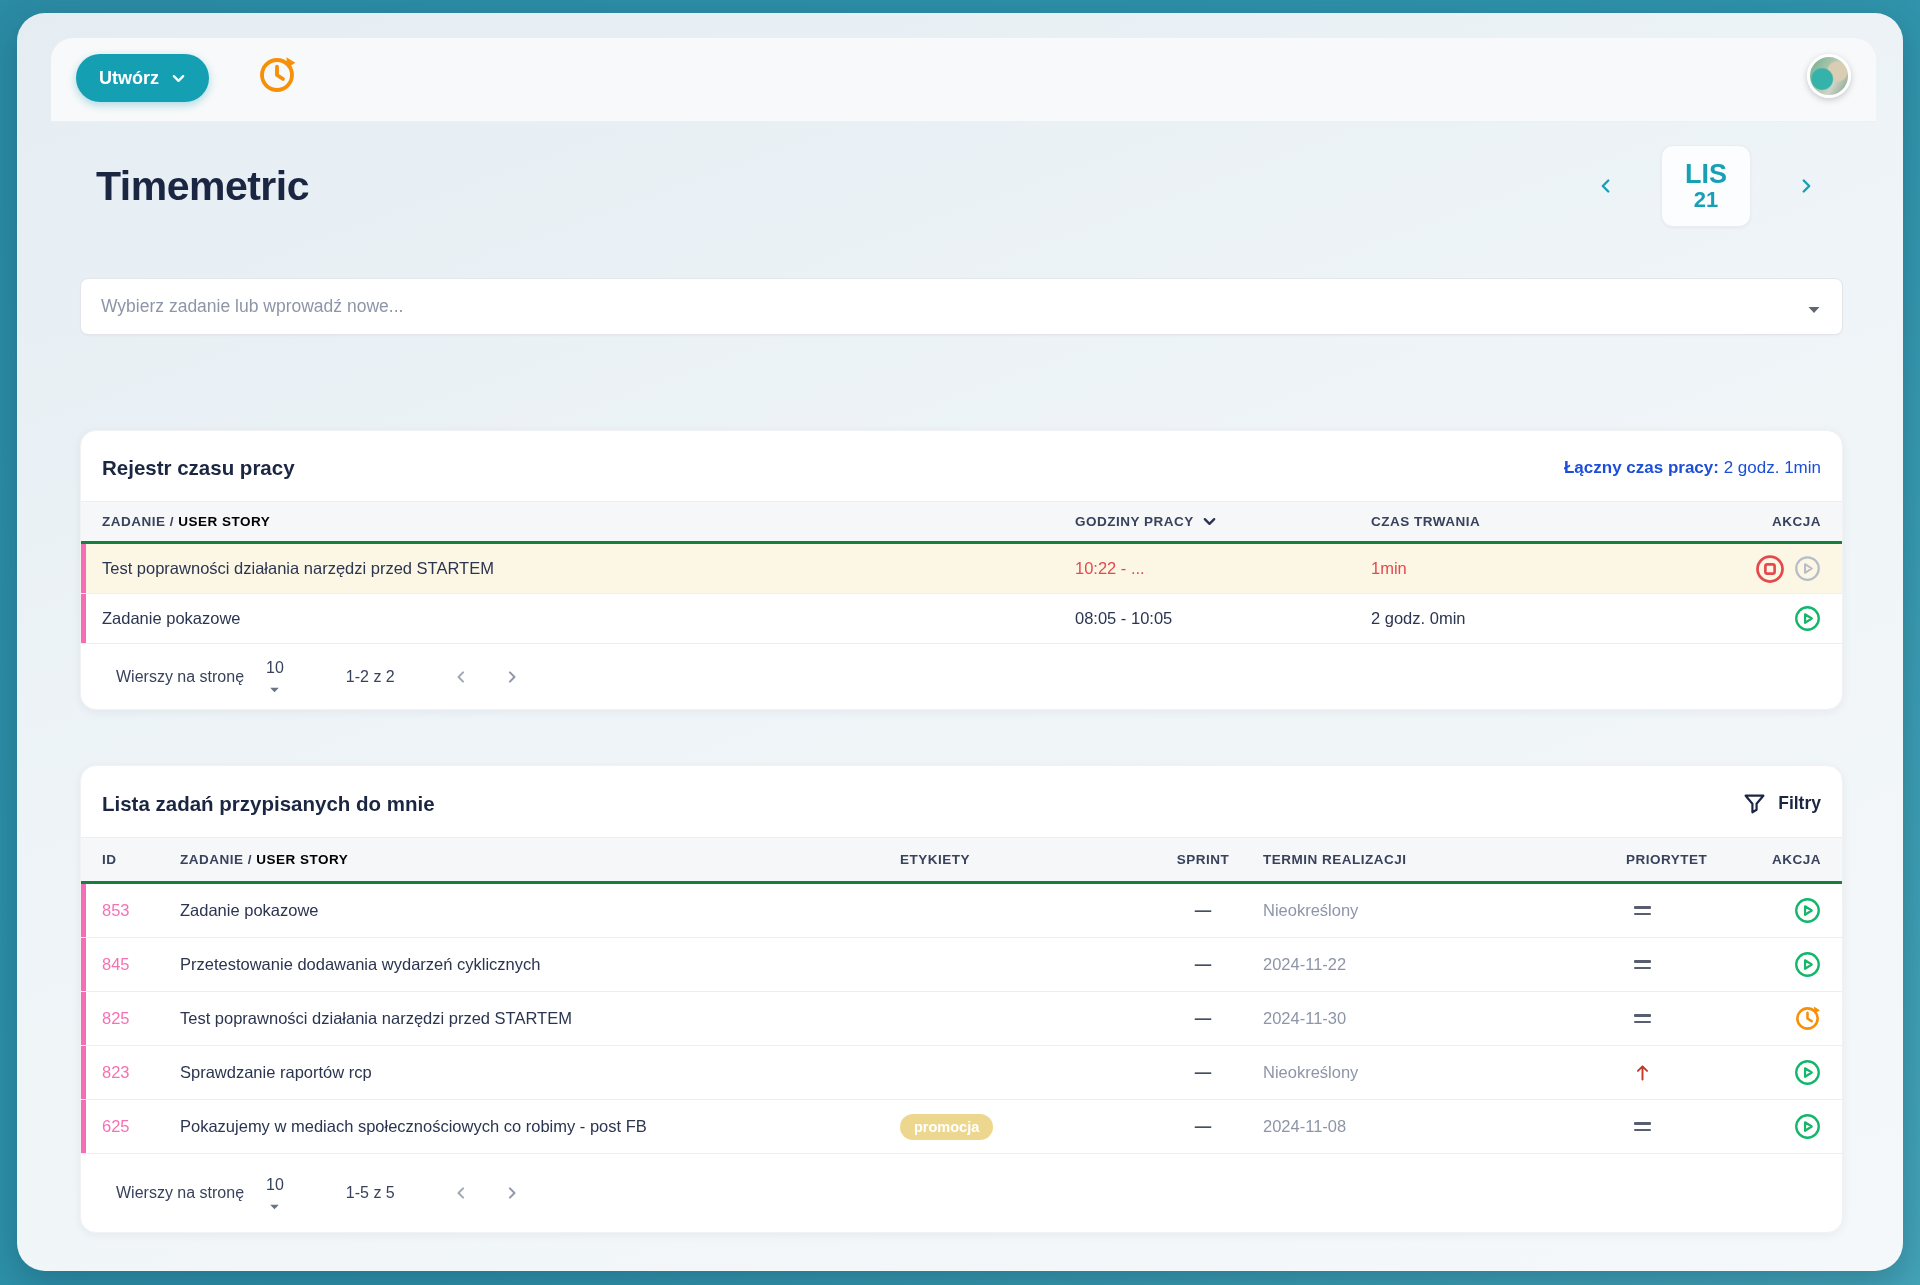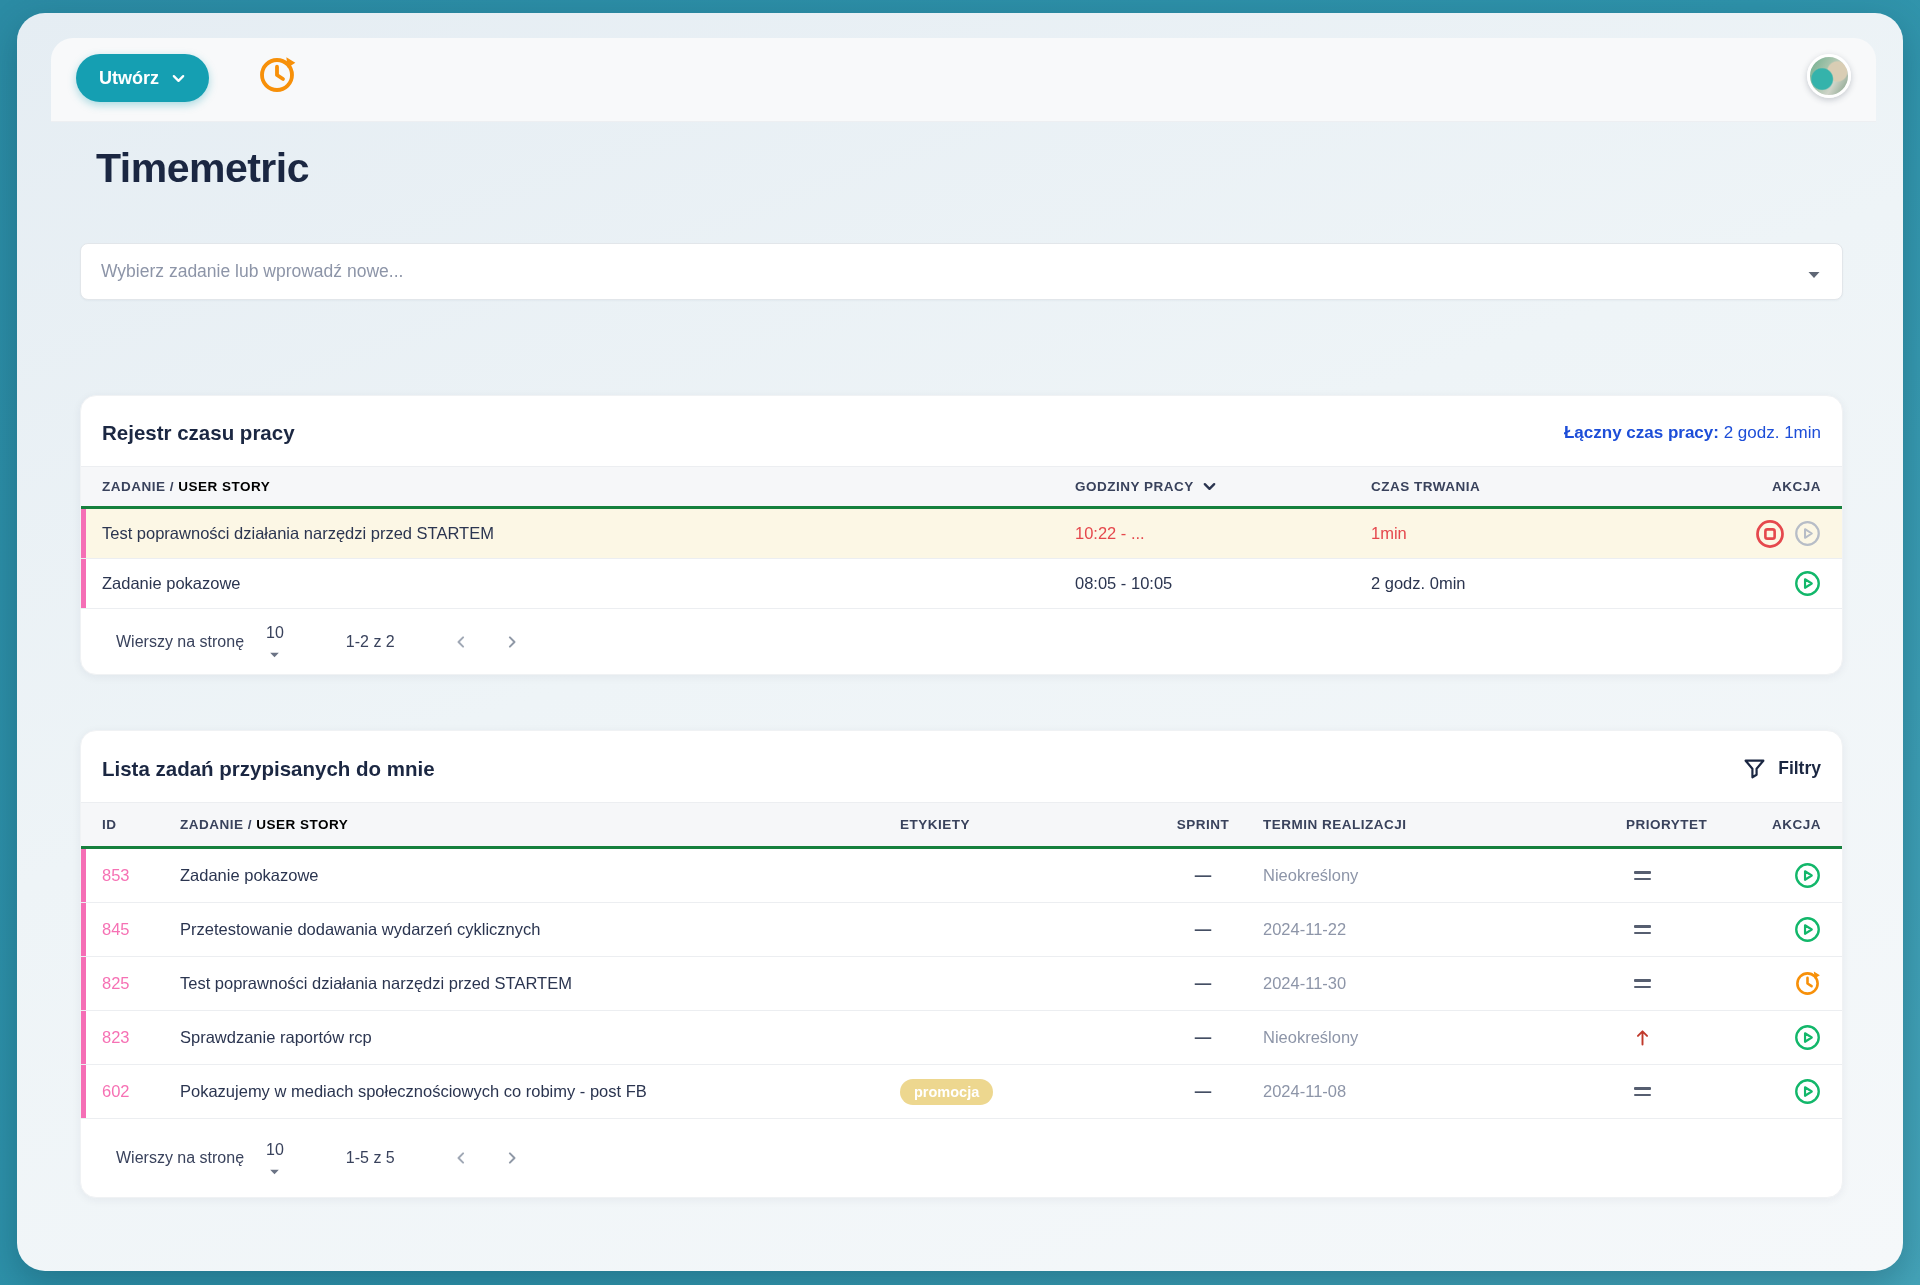--- a/index.html
+++ b/index.html
@@ -150,20 +150,40 @@
         </svg>
       </span>
     </button>
     <div class="avatar"></div>
   </div>
 
   <div class="content">
 
     <div class="page-head">
       <h1 class="page-title">Timemetric</h1>
+      <div class="date-nav">
+        <button class="nav-chev">
+          <span style="display:flex;">
+            <svg width="22" height="22" viewBox="0 0 24 24">
+                <path d="M14.5 6 L8.5 12 L14.5 18" fill="none" stroke="#179fb4" stroke-width="2.6" stroke-linecap="round" stroke-linejoin="round"></path>
+              </svg>
+          </span>
+        </button>
+        <div class="date-box">
+          <span class="date-month">LIS</span>
+          <span class="date-day">21</span>
+        </div>
+        <button class="nav-chev">
+          <span style="display:flex;">
+            <svg width="22" height="22" viewBox="0 0 24 24">
+                <path d="M9.5 6 L15.5 12 L9.5 18" fill="none" stroke="#179fb4" stroke-width="2.6" stroke-linecap="round" stroke-linejoin="round"></path>
+              </svg>
+          </span>
+        </button>
+      </div>
     </div>
 
     <div class="task-select">
       <input type="text" placeholder="Wybierz zadanie lub wprowadź nowe..." style="">
       <span class="select-caret">
         <svg width="14" height="10" viewBox="0 0 14 10">
             <path d="M1.5 2 L7 8 L12.5 2 Z" fill="#5f6775"></path>
           </svg>
       </span>
     </div>
@@ -378,21 +398,21 @@
               <svg width="27" height="27" viewBox="0 0 24 24">
                   <circle cx="12" cy="12" r="10" fill="none" stroke="#12b76a" stroke-width="2.1"></circle>
                   <path d="M9.8 8.2 L15.8 12 L9.8 15.8 Z" fill="none" stroke="#12b76a" stroke-width="1.9" stroke-linejoin="round"></path>
                 </svg>
             </span>
           </button>
         </div>
       </div>
 
       <div class="trow grid2">
-        <div class="cell id-cell">602</div>
+        <div class="cell id-cell">625</div>
         <div class="cell">Pokazujemy w mediach społecznościowych co robimy - post FB</div>
         <div class="cell">
           <span class="badge">promocja</span>
         </div>
         <div class="cell center dash">—</div>
         <div class="cell muted">2024-11-08</div>
         <div class="cell prio-wrap">
           <span class="eq">
               <i></i>
               <i></i>

